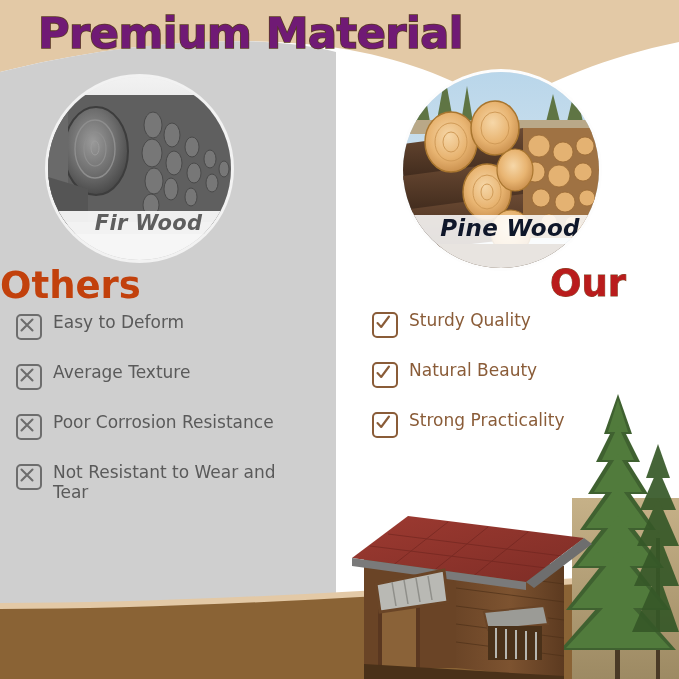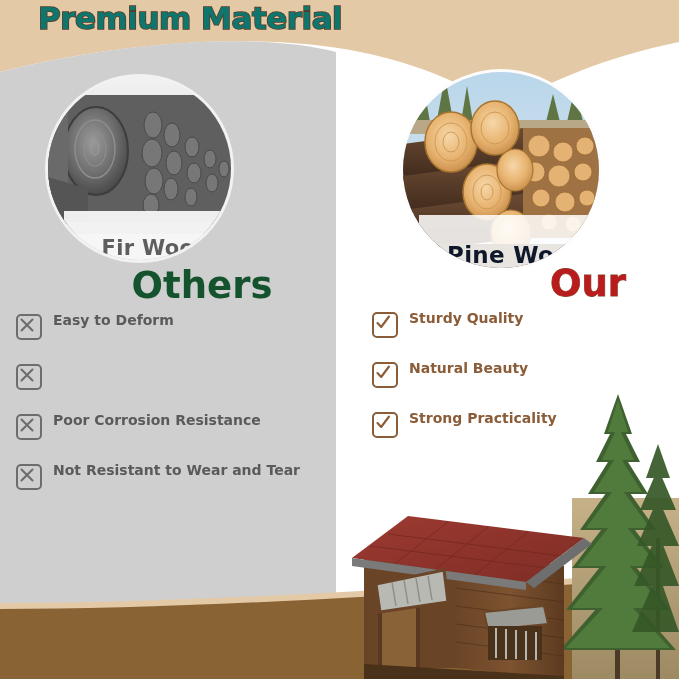--- a/index.html
+++ b/index.html
@@ -32,25 +32,25 @@
   .bg-brown {
     position: absolute;
     left: 0; bottom: 0;
     width: 679px; height: 120px;
   }
 
   
   .title {
     position: absolute;
     left: 38px;
-    top: 0;
-    font-size: 31px;
+    top: 8px;
+    font-size: 43px;
     font-weight: bold;
     letter-spacing: -0.5px;
-    color: #0f766e;
+    color: #701a75;
     -webkit-text-stroke: 1.6px #5a3a25;
     paint-order: stroke fill;
     white-space: nowrap;
     z-index: 30;
   }
 
   
   .circle {
     position: absolute;
     border-radius: 50%;
@@ -74,27 +74,28 @@
     box-shadow: 0 0 0 3px #fdfdfd;
   }
   .photo {
     position: absolute;
     left: 0; top: 0;
     width: 100%;
     height: 100%;
   }
   .circle-label-band {
     position: absolute;
-    left: 16px;
+    left: 9px;
     bottom: 0;
     width: 100%;
     height: 27%;
     display: flex;
-    align-items: flex-end;
+    align-items: flex-start;
     justify-content: center;
+    font-style: italic;
   }
   .circle-label-band.left { background: rgba(250,250,250,0.93); }
   .circle-label-band.right { background: rgba(255,255,255,0.86); }
   .circle-label {
     font-size: 21px;
     font-weight: bold;
     letter-spacing: 0.3px;
   }
   .circle-label.left { color: #5e5e5e; }
   .circle-label.right { color: #0f172a; font-size: 23px; }
@@ -103,22 +104,22 @@
   .col-heading {
     position: absolute;
     font-size: 37px;
     font-weight: bold;
     z-index: 25;
     white-space: nowrap;
   }
   .heading-others {
     left: 0; top: 264px;
     width: 404px;
-    text-align: center;
-    color: #14532d;
+    text-align: left;
+    color: #c2410c;
   }
   .heading-our {
     left: 336px; top: 262px;
     width: 290px;
     text-align: right;
     color: #b91c1c;
     -webkit-text-stroke: 0.8px #7d4f2c;
     paint-order: stroke fill;
   }
 
@@ -144,22 +145,22 @@
     border-radius: 5px;
     margin-right: 11px;
     margin-top: 2px;
     position: relative;
   }
   .box-x { border: 2px solid #6d6d6d; }
   .box-check { border: 2px solid #8a5c38; }
   .box svg { position: absolute; left: 0; top: 0; display: block; }
 
   .item-text {
-    font-size: 14px;
-    font-weight: bold;
+    font-size: 17px;
+    font-weight: normal;
     line-height: 1.18;
   }
   .item-text.gray { color: #5a5a5a; }
   .item-text.brown {
     color: #8a5c38;
     -webkit-text-stroke: 0.7px #ffffff;
     paint-order: stroke fill;
   }
 
   
@@ -322,20 +323,21 @@
         </svg>
       </span>
       <span class="item-text gray">Easy to Deform</span>
     </div>
     <div class="item">
       <span class="box box-x">
         <svg width="18" height="18" viewBox="0 0 18 18">
           <path d="M3.5,3.5 L14.5,14.5 M14.5,3.5 L3.5,14.5" stroke="#6d6d6d" stroke-width="2.1" stroke-linecap="round"></path>
         </svg>
       </span>
+      <span class="item-text gray">Average Texture</span>
     </div>
     <div class="item">
       <span class="box box-x">
         <svg width="18" height="18" viewBox="0 0 18 18">
           <path d="M3.5,3.5 L14.5,14.5 M14.5,3.5 L3.5,14.5" stroke="#6d6d6d" stroke-width="2.1" stroke-linecap="round"></path>
         </svg>
       </span>
       <span class="item-text gray">Poor Corrosion Resistance</span>
     </div>
     <div class="item item-last">

